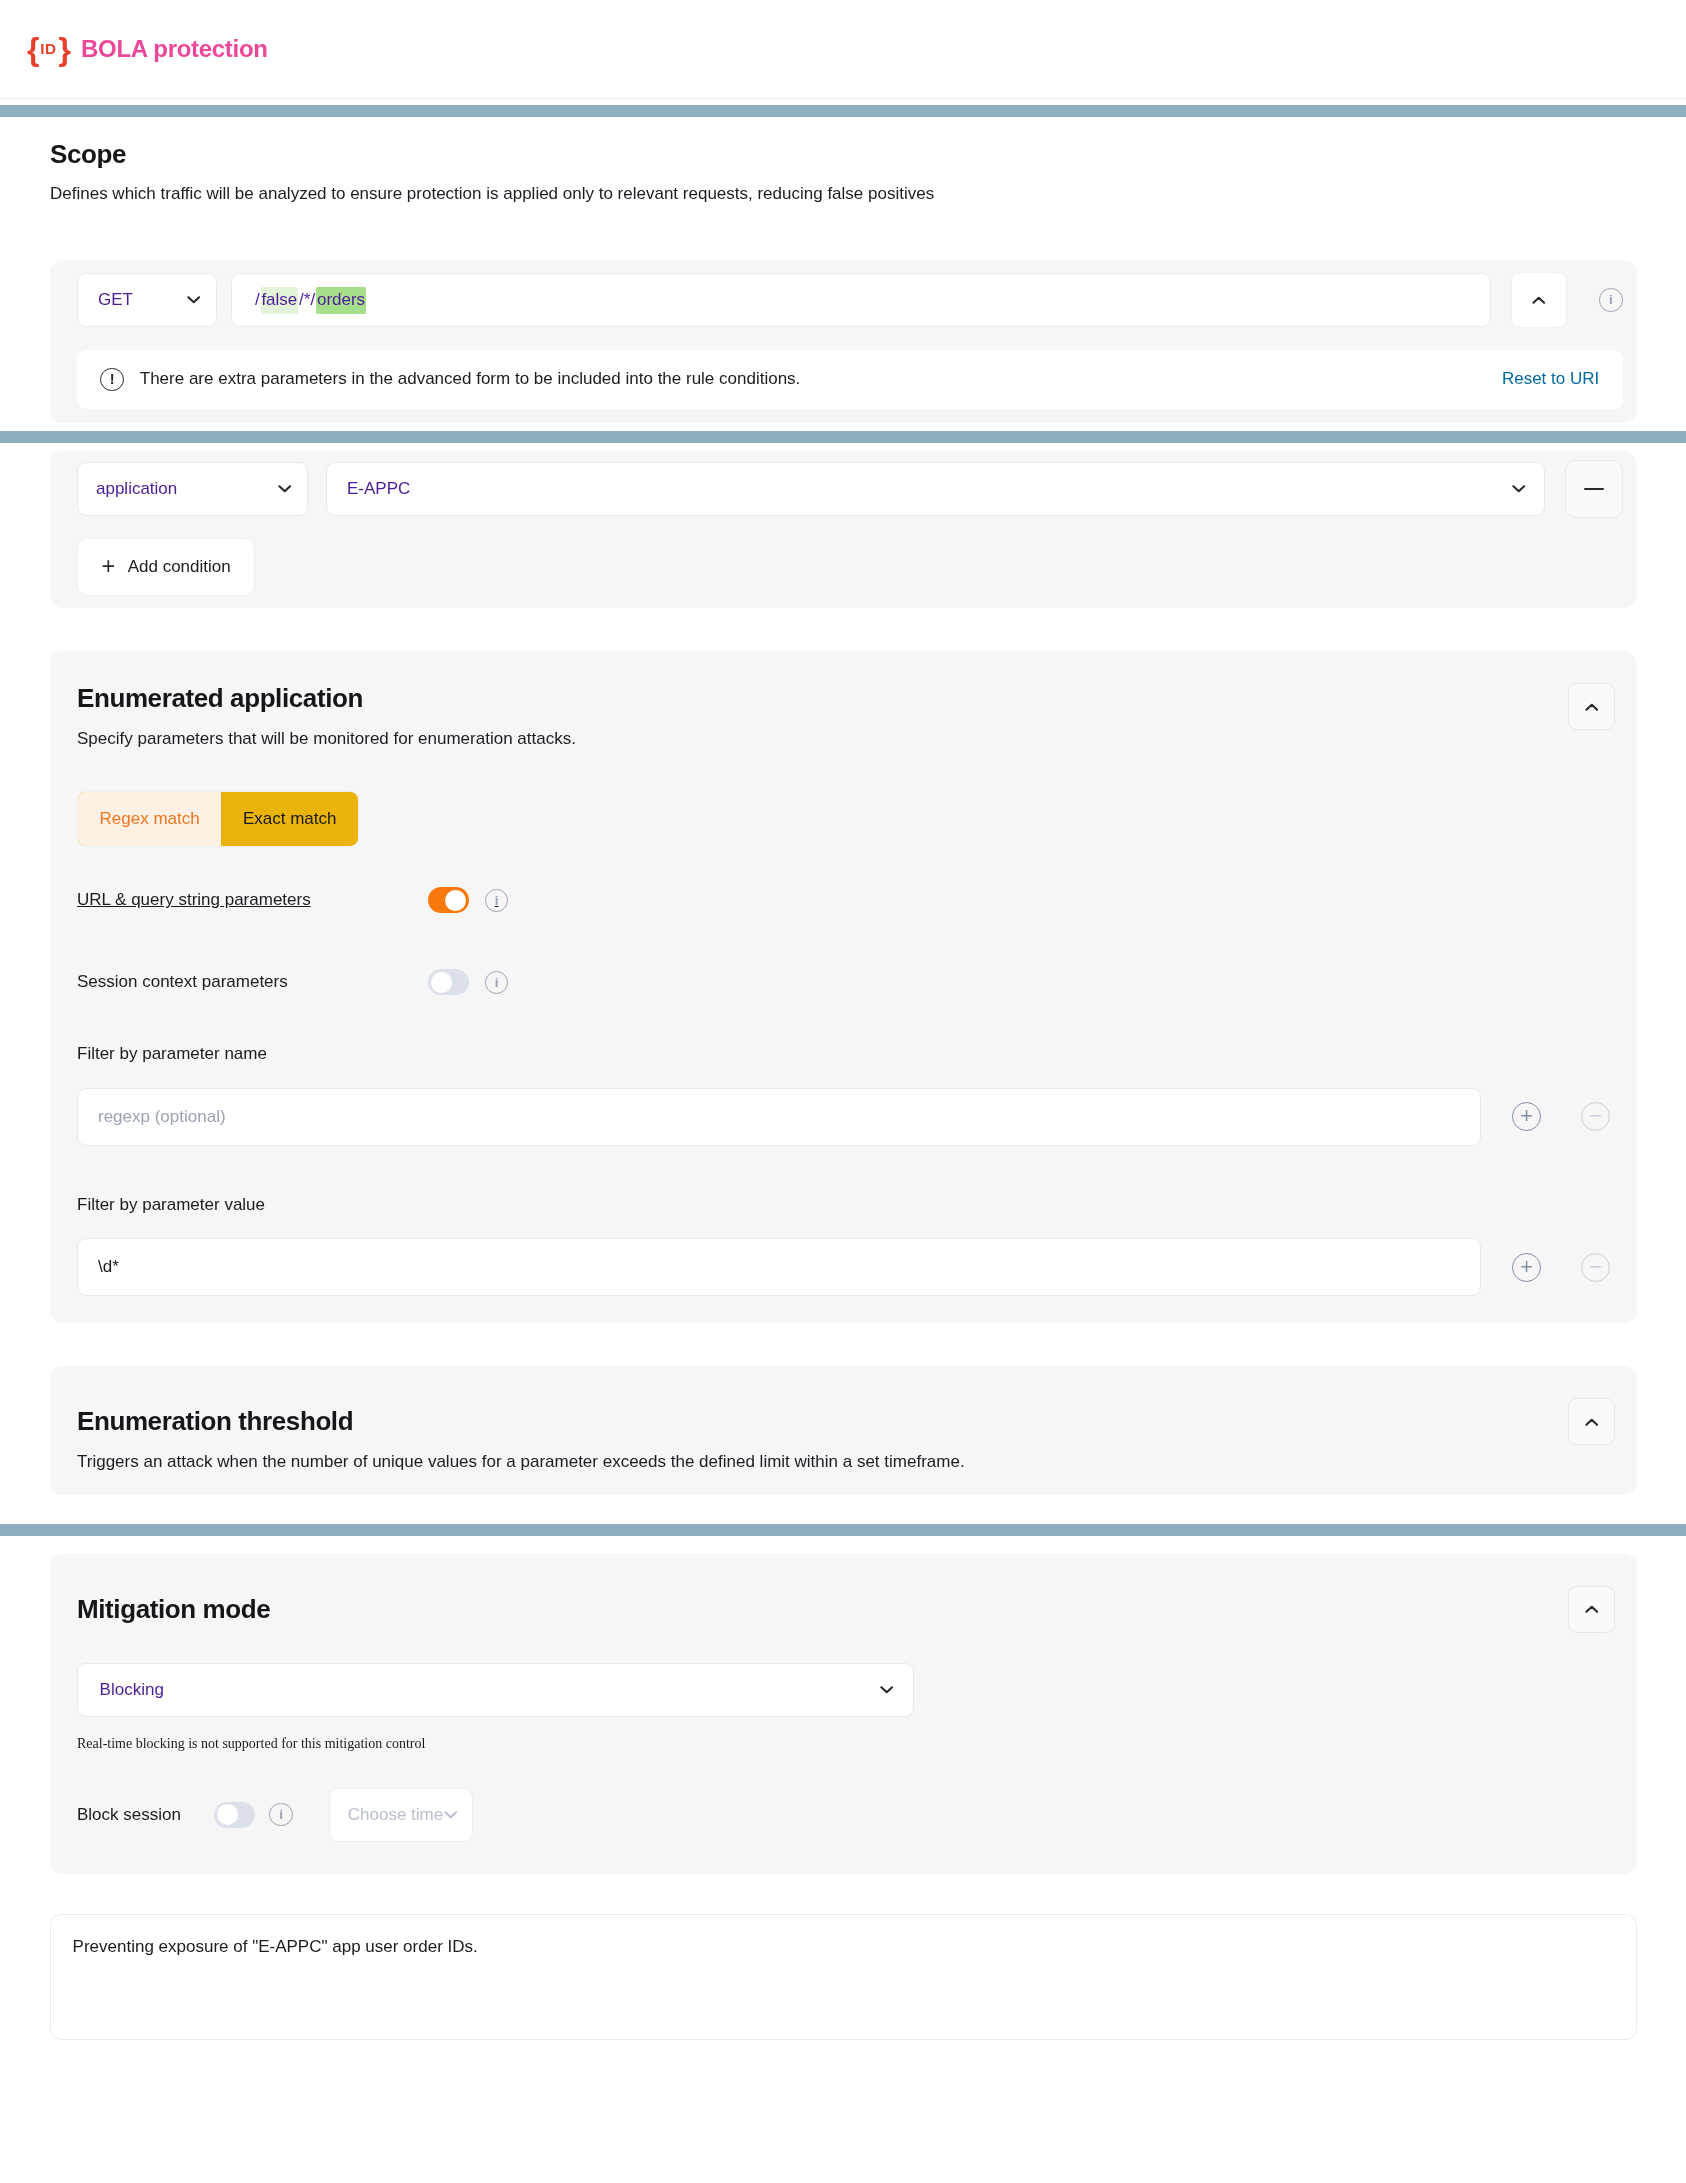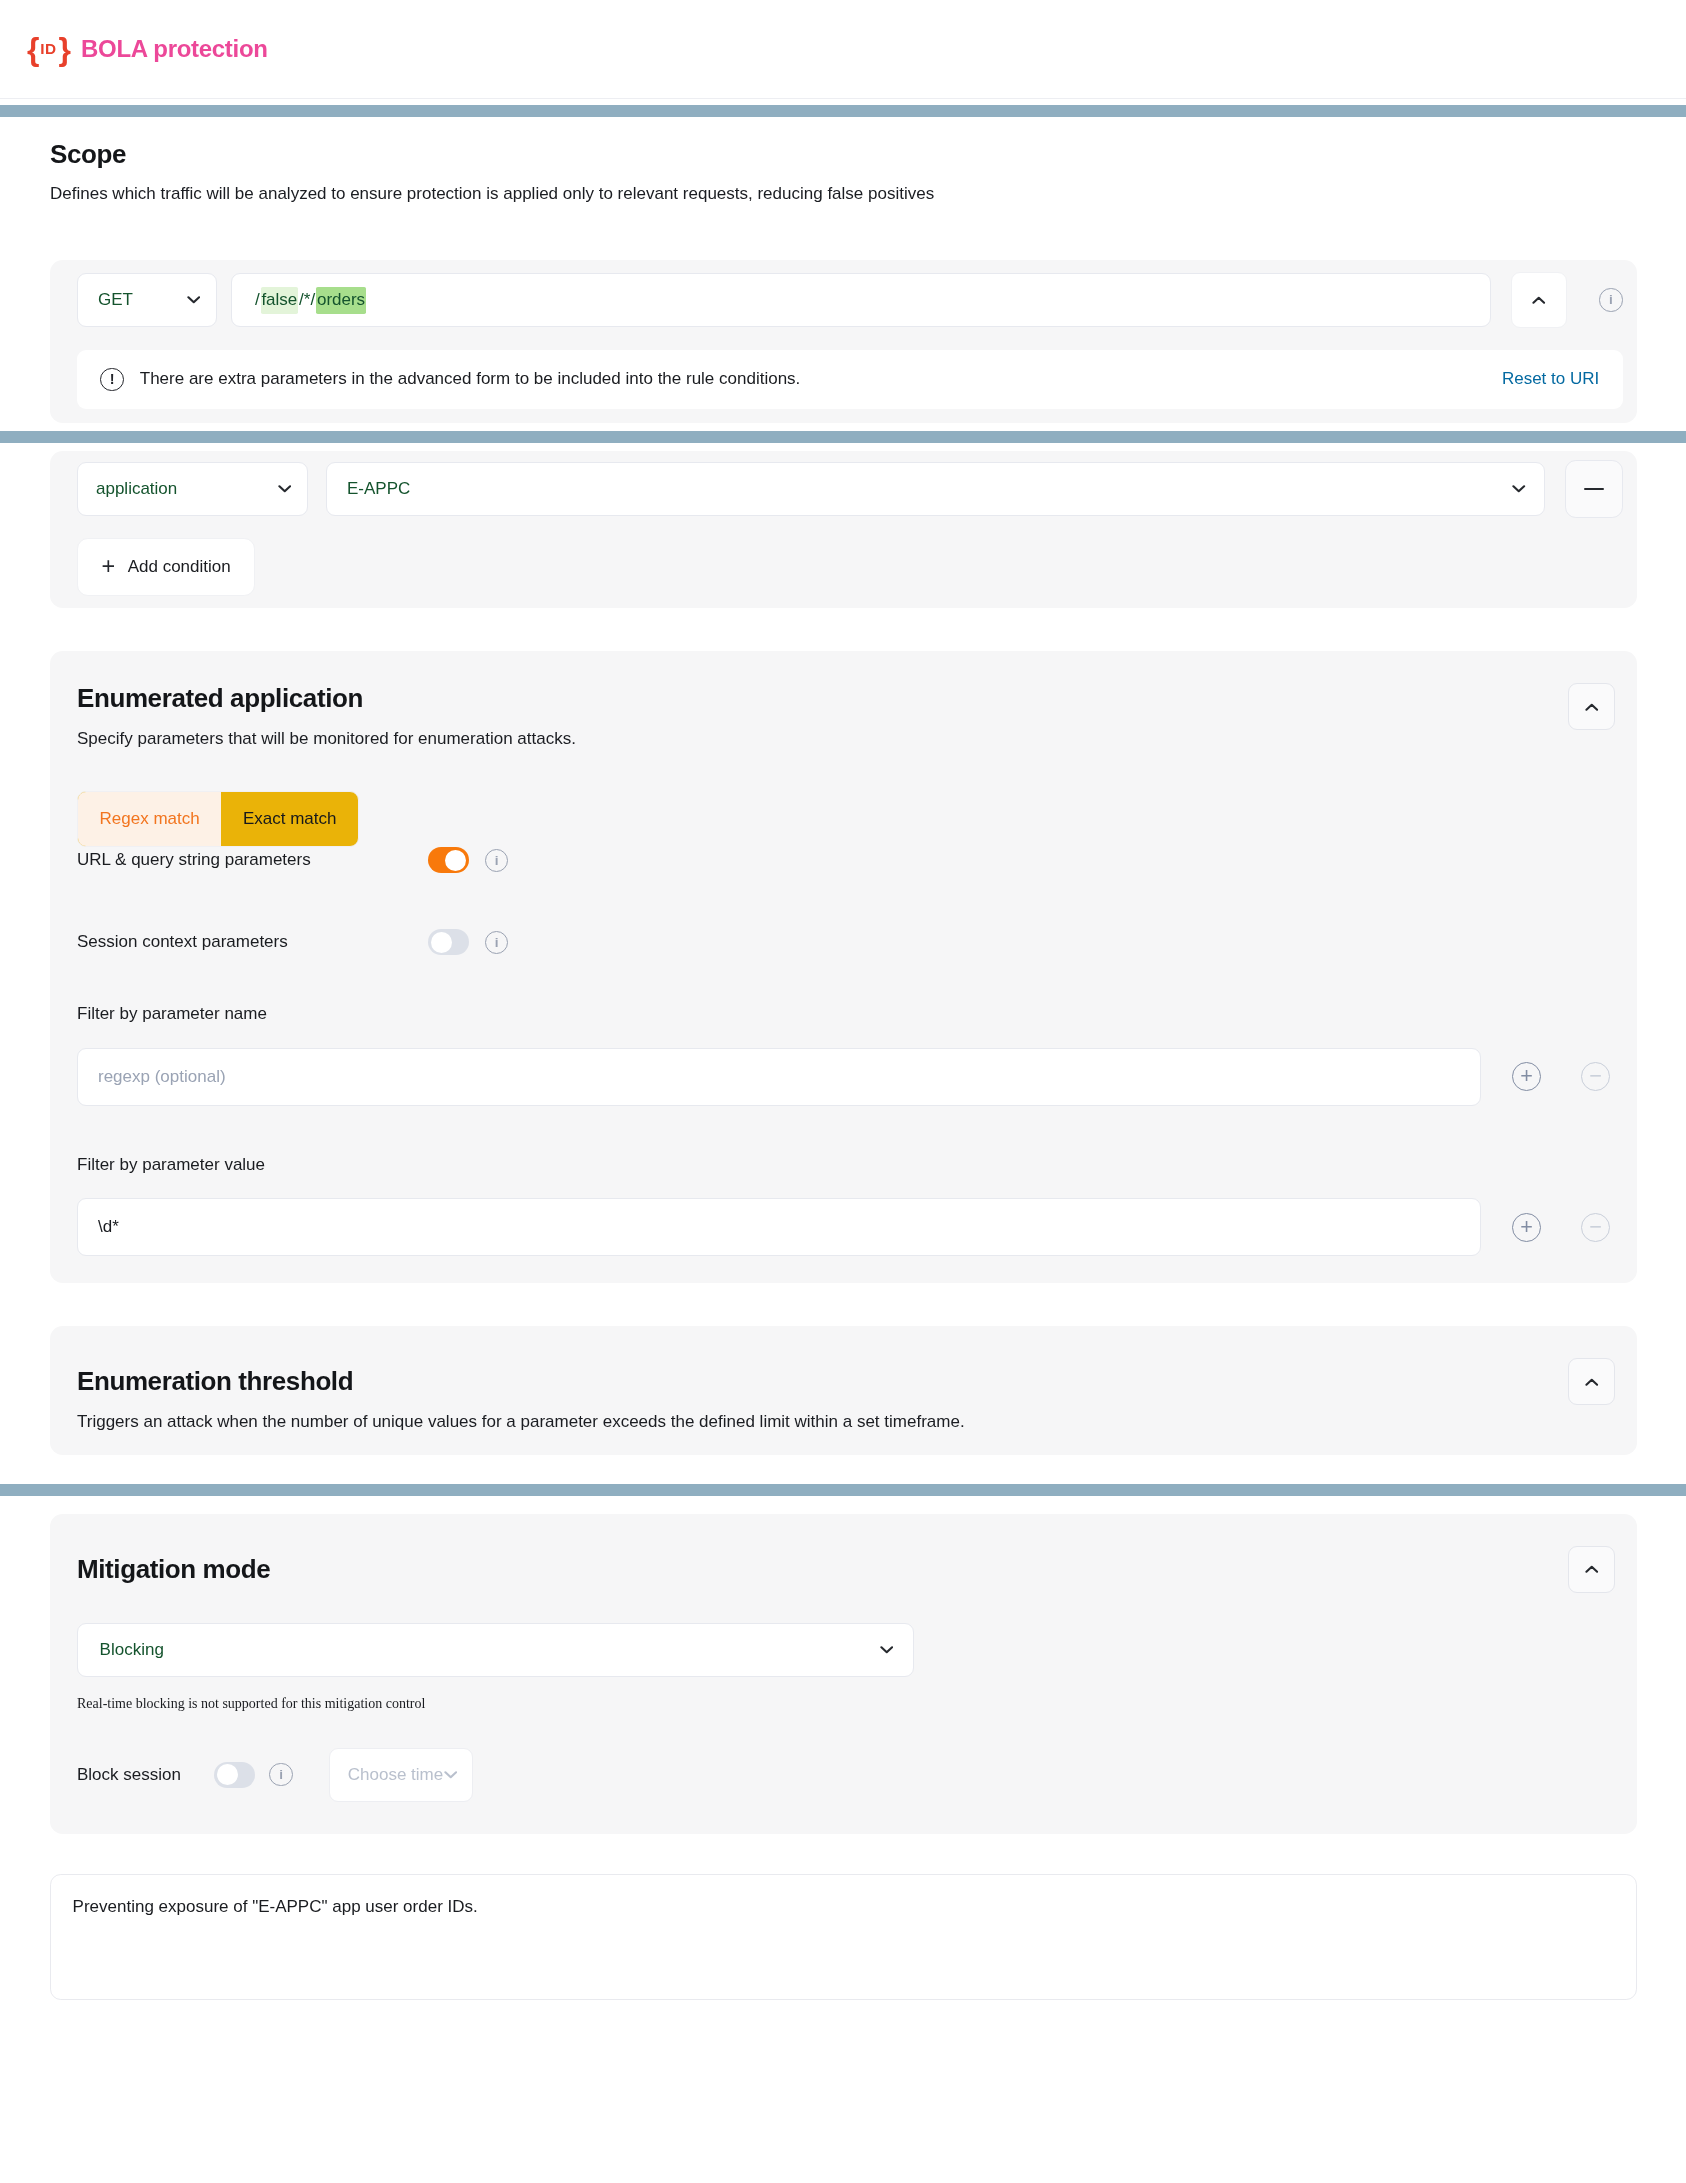--- a/index.html
+++ b/index.html
@@ -27,21 +27,21 @@
   .card{background:#F6F6F7;border-radius:12.6px;box-sizing:border-box;position:relative;}
   .card-scope{margin-top:54px;padding:12.6px 14.4px 14.4px 27px;}
   .card-conditions{margin-top:8px;padding:9px 14.4px 12.6px 27px;}
   .card-enum{margin-top:43px;padding:32px 27px 27px;}
   .card-threshold{margin-top:43px;padding:40px 27px 21.6px;}
   .card-mitigation{margin-top:18px;padding:40px 27px 32px;}
   
   .row{display:flex;align-items:center;}
   .select,.text-input,.input-box{
     background:#fff;border:0.9px solid #E7E9EF;border-radius:9px;height:54px;
-    font-size:17px;color:#14532d;box-sizing:border-box;display:flex;align-items:center;
+    font-size:17px;color:#4c1d95;box-sizing:border-box;display:flex;align-items:center;
   }
   .chev{flex:none;}
   .chev path{stroke:#26292E;stroke-width:2.4;fill:none;stroke-linecap:round;stroke-linejoin:round;}
   .chev.up{transform:rotate(180deg);}
   .method-select{width:140px;padding:0 16px 0 20px;justify-content:space-between;}
   .uri-input{flex:1;margin-left:14.4px;padding:0 21.6px;}
   .seg{padding:3.6px 0.9px;border-radius:1.8px;}
   .hl-light{background:#E3F4D9;}
   .hl-strong{background:#A7DE8C;}
   .collapse-btn{width:54px;height:54px;margin-left:20px;background:#fff;border:0.9px solid #F0F1F4;border-radius:9px;display:flex;align-items:center;justify-content:center;flex:none;}
@@ -64,21 +64,21 @@
   .plus-glyph{font-size:23.4px;font-weight:400;line-height:1;color:#26292E;}
   .plus-glyph::after{content:"+";}
   
   .collapse-corner{position:absolute;top:32px;right:21.6px;width:45px;height:45px;background:#FAFAFB;border:0.9px solid #E4E6EC;border-radius:9px;display:flex;align-items:center;justify-content:center;}
   
   .tabs{margin-top:41px;display:inline-flex;background:#eab308;border:0.9px solid #F0F0F3;border-radius:9px;overflow:hidden;}
   .tab{height:54px;display:flex;align-items:center;padding:0 21.6px;font-size:17px;color:#17191C;}
   .tab.on{background:#FDF1E6;color:#F2751F;}
   
   .toggle-row{display:flex;align-items:center;}
-  .tr1{}
+  .tr1{margin-top:40px;text-decoration:underline;}
   .tr2{margin-top:56px;}
   .toggle-label{width:351px;font-size:17px;}
   .toggle{width:41px;height:26px;border-radius:13.5px;position:relative;flex:none;}
   .toggle.on{background:#F8790B;}
   .toggle.off{background:#DCE0E8;}
   .toggle .knob{position:absolute;top:2.7px;width:21px;height:21px;background:#fff;border-radius:50%;}
   .toggle.on .knob{right:2.7px;}
   .toggle.off .knob{left:2.7px;}
   .toggle-info{margin-left:16px;}
   

